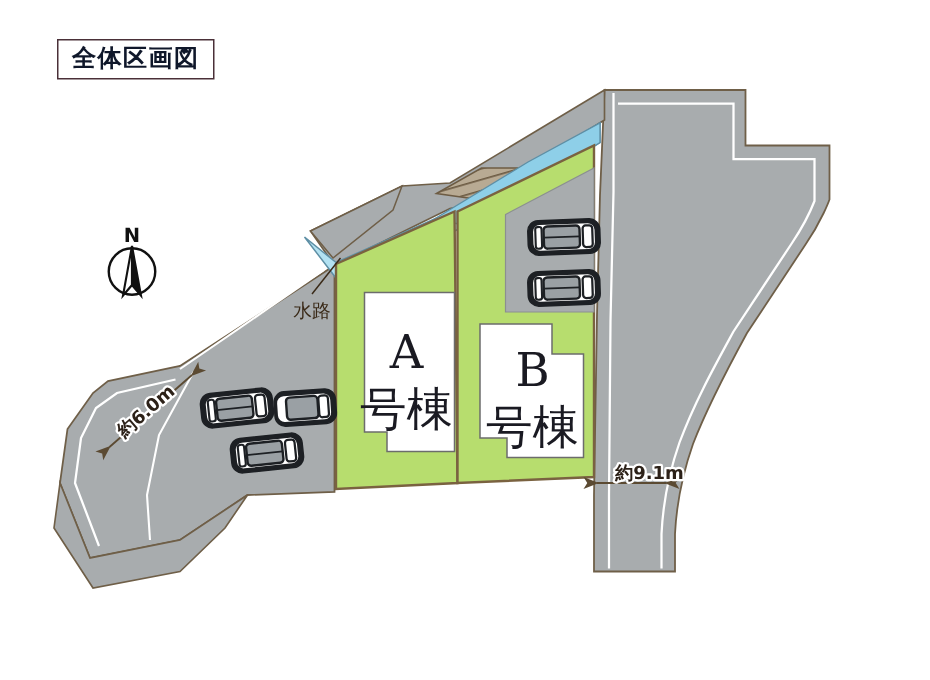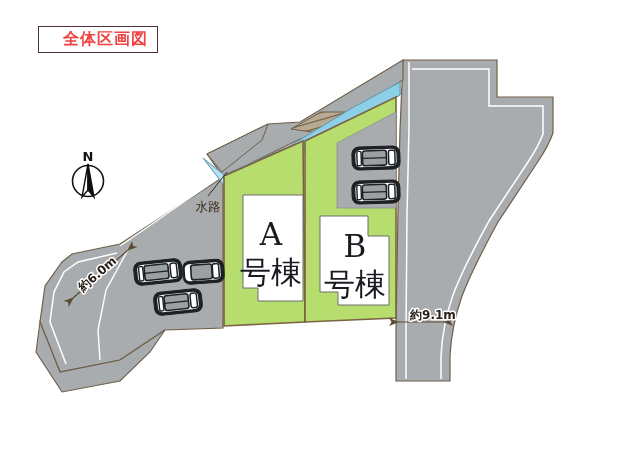--- a/index.html
+++ b/index.html
@@ -26,24 +26,23 @@
     border: 1.6px solid #4a3038;
     background: #ffffff;
     padding: 3px 9px 4px 9px;
     box-sizing: border-box;
   }
   #title-text {
     font-family: "DejaVu Sans", sans-serif;
     font-size: 16px;
     font-weight: bold;
     letter-spacing: 1px;
-    color: #ef4444;
+    color: #0f172a;
     line-height: 1.15;
     white-space: nowrap;
-    margin-left: 15px;
   }
   #map-svg {
     position: absolute;
     left: 0;
     top: 0;
   }
   .lbl-bldg {
     font-family: "DejaVu Serif", serif;
     font-size: 31px;
     fill: #1a1a22;

